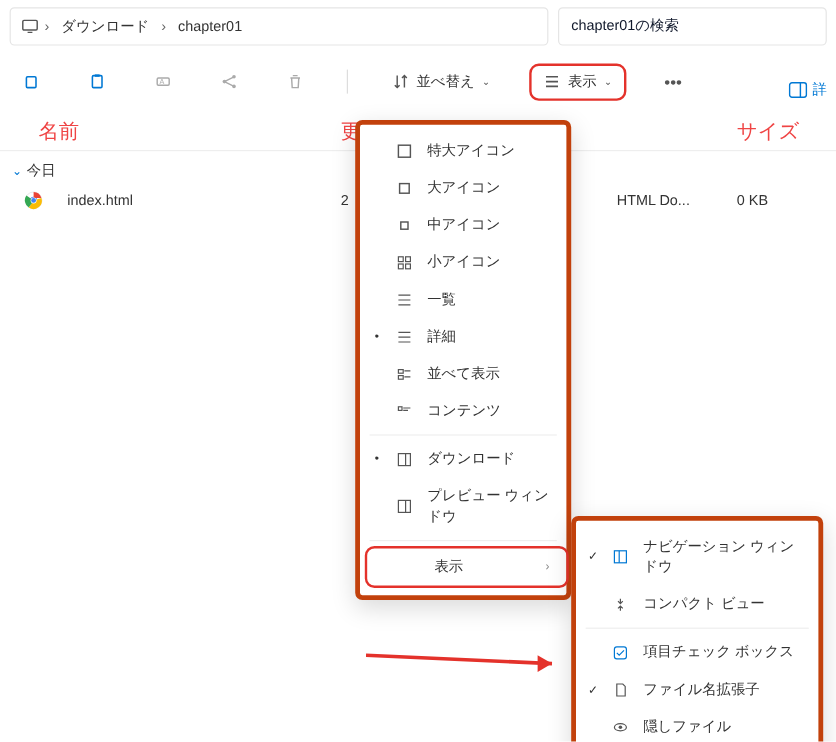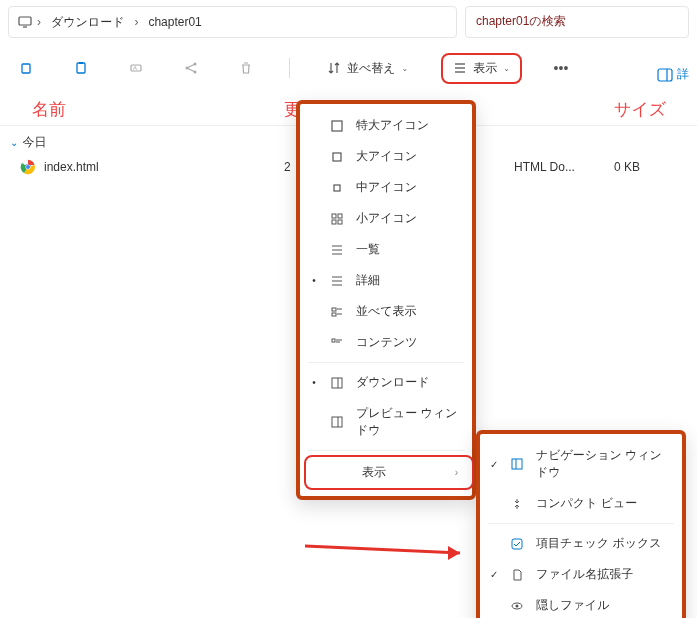--- a/index.html
+++ b/index.html
@@ -2,41 +2,41 @@
 <html><head>
 <meta charset="utf-8">
 <style>
 * { margin: 0; padding: 0; box-sizing: border-box; font-family: "Segoe UI", "Yu Gothic UI", sans-serif; }
 body { width: 697px; height: 618px; background: #fff; font-size: 12px; color: #333; position: relative; overflow: hidden; }
 
 .breadcrumb-bar { display: flex; gap: 8px; padding: 6px 8px; align-items: center; }
 .breadcrumb { flex: 1; display: flex; align-items: center; gap: 2px; background: #fff; border: 1px solid #e5e5e5; border-radius: 4px; padding: 4px 8px; height: 32px; }
 .breadcrumb .bc-item { padding: 2px 6px; border-radius: 3px; cursor: pointer; font-size: 12px; }
 .breadcrumb .chev { color: #666; padding: 0 2px; }
-.search-box { width: 224px; background: #fff; border: 1px solid #e5e5e5; border-radius: 4px; padding: 6px 10px; height: 32px; color: #7f1d1d; font-size: 12px; }
+.search-box { width: 224px; background: #fff; border: 1px solid #e5e5e5; border-radius: 4px; padding: 6px 10px; height: 32px; color: #0f172a; font-size: 12px; }
 
 .toolbar { display: flex; align-items: center; padding: 8px 10px; gap: 23px; height: 48px; }
 .tb-icon { width: 32px; height: 32px; display: flex; align-items: center; justify-content: center; border-radius: 4px; cursor: pointer; color: #0078d4; }
 .tb-icon.muted { color: #888; }
 .tb-sep { width: 1px; height: 20px; background: #ddd; margin: 0 4px; }
 .tb-btn { display: flex; align-items: center; gap: 6px; padding: 5px 10px; border-radius: 4px; cursor: pointer; font-size: 12px; }
 .tb-btn .chev-d { font-size: 8px; color: #666; }
 .highlight-red { border: 2.5px solid #e4322b; border-radius: 8px; }
 
 .columns { display: flex; padding: 6px 14px 4px 14px; border-bottom: 1px solid #eee; color: #ef4444; font-size: 17px; }
 .col-name { flex: 0 0 270px; padding-left: 18px; }
 .col-date { flex: 0 0 230px; }
 .col-type { flex: 0 0 100px; }
 .col-size { flex: 1; }
 
 .section-header { display: flex; align-items: center; gap: 4px; padding: 8px 14px 4px 10px; font-size: 12px; }
 .section-header .chev { color: #888; font-size: 10px; }
 
 .file-row { display: flex; align-items: center; padding: 4px 14px; font-size: 12px; }
-.file-row .fname { flex: 0 0 270px; display: flex; align-items: center; gap: 8px; padding-left: 6px; }
+.file-row .fname { flex: 0 0 270px; display: flex; align-items: center; gap: 20px; padding-left: 6px; }
 .file-row .fdate { flex: 0 0 230px; }
 .file-row .ftype { flex: 0 0 100px; }
 .file-row .fsize { flex: 1; }
 .chrome-ic { width: 16px; height: 16px; }
 
 .menu { position: absolute; background: #fff; border: 4px solid #c2410c; border-radius: 6px; box-shadow: 0 6px 20px rgba(0,0,0,0.15); padding: 6px 0; font-size: 12px; }
 .menu-item { display: flex; align-items: center; padding: 7px 14px 7px 10px; gap: 10px; cursor: pointer; position: relative; min-width: 170px; }
 .menu-item .bullet { width: 8px; text-align: center; color: #333; font-size: 10px; }
 .menu-item .micon { width: 18px; display: flex; justify-content: center; color: #555; }
 .menu-item .label { flex: 1; }

